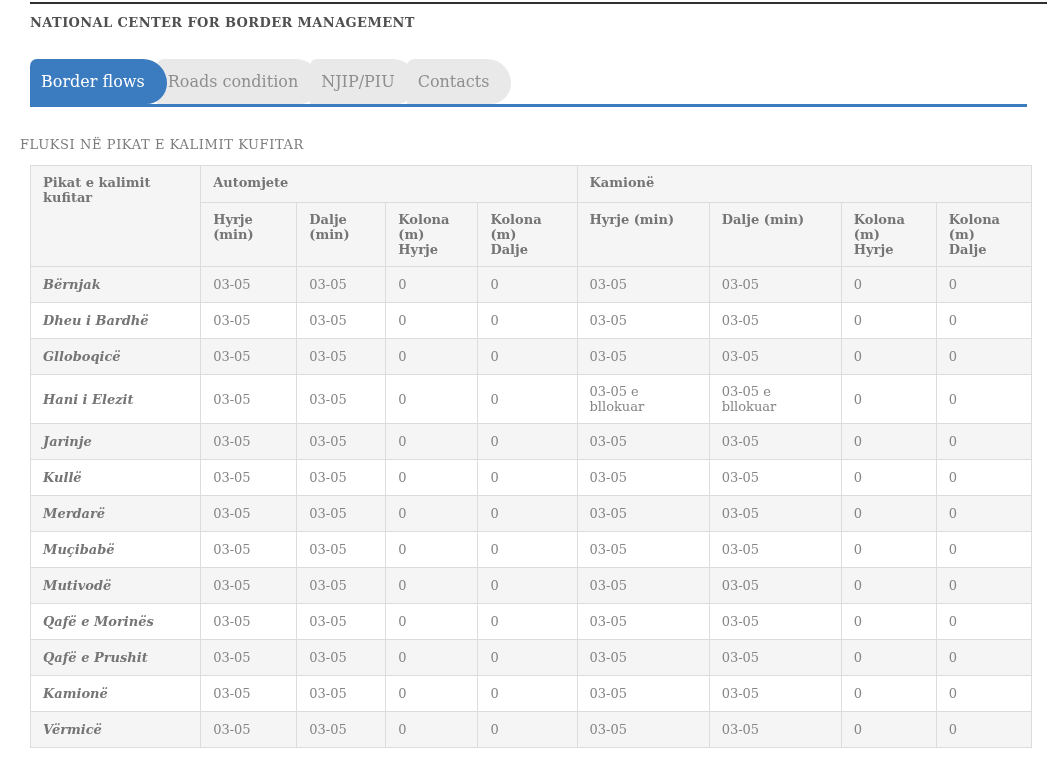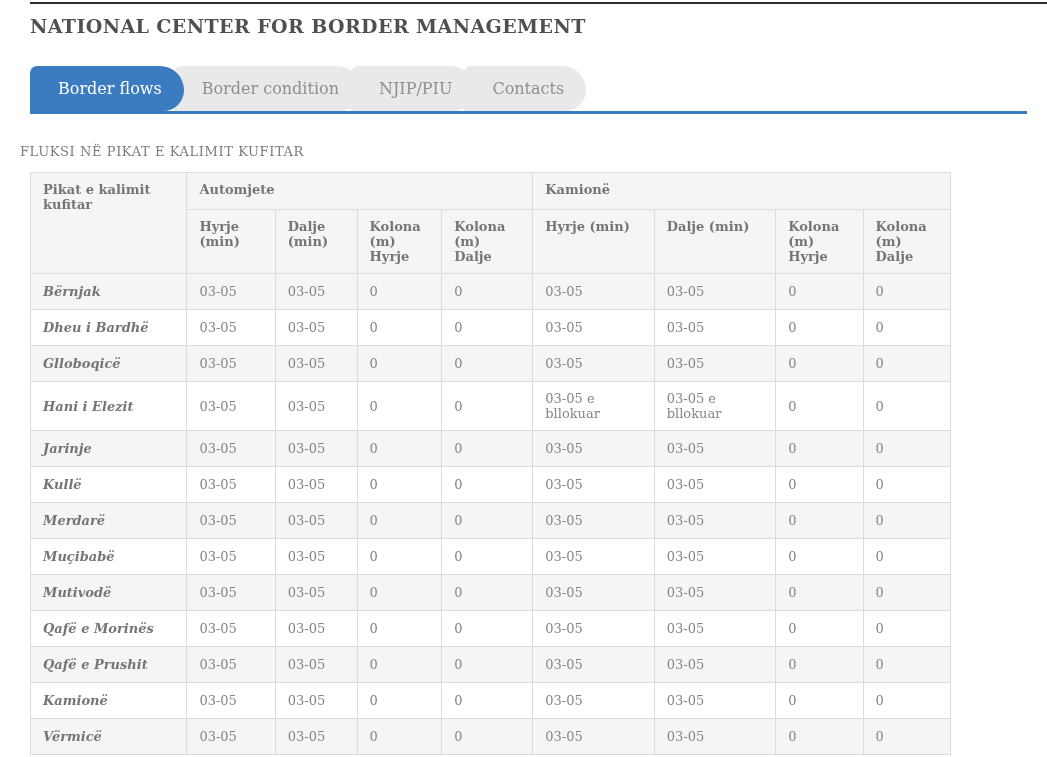--- a/index.html
+++ b/index.html
@@ -9,33 +9,33 @@
     font-family: "DejaVu Serif", "Liberation Serif", serif;
     color: #858585;
   }
   .top-divider {
     margin-left: 30px; height: 0;
     border-top: 2px solid #2f2f2f;
     margin-top: 2px;
   }
   .page-title {
     margin: 11px 0 0 30px;
-    font-size: 19px; font-weight: bold;
+    font-size: 13px; font-weight: bold;
     color: #4f4f4f; letter-spacing: 0.4px;
   }
   .tab-bar {
     margin: 29px 0 0 30px;
     width: 997px;
     border-bottom: 3px solid var(--accent, #3b7bc0);
     display: flex; align-items: flex-end;
     height: 48px;
   }
   .tab {
     height: 45px; line-height: 45px;
-    padding: 0 22px 0 28px;
+    padding: 0 22px 0 11px;
     font-size: 16px;
     background: var(--inactive-tab, #e9e9e9);
     color: #8f8f8f;
     border-radius: 8px 28px 24px 0;
     margin-right: -10px;
     position: relative;
     cursor: pointer;
     white-space: nowrap;
   }
   .tab:nth-child(1) { z-index: 4; }
@@ -45,21 +45,21 @@
   .tab.active {
     background: var(--accent, #3b7bc0);
     color: #ffffff;
   }
   .section-heading {
     margin: 30px 0 13px 20px;
     font-size: 13px; color: #7c7c7c;
     letter-spacing: 0.6px;
   }
   table.flows {
-    margin-left: 30px; width: 921px;
+    margin-left: 30px; width: 1002px;
     border-collapse: collapse;
     font-size: 13px;
     table-layout: fixed;
   }
   table.flows th, table.flows td {
     border: 1px solid #dcdcdc;
     padding: 9px 12px;
     text-align: left;
     font-weight: normal;
   }
@@ -79,21 +79,21 @@
 </style>
 </head>
 <body>
 
 <div class="top-divider"></div>
 
 <h1 class="page-title">NATIONAL CENTER FOR BORDER MANAGEMENT</h1>
 
 <div class="tab-bar">
     <div class="tab active">Border flows</div>
-    <div class="tab">Border condition</div>
+    <div class="tab">Roads condition</div>
     <div class="tab">NJIP/PIU</div>
     <div class="tab">Contacts</div>
   </div>
 
 <div class="section-heading">FLUKSI NË PIKAT E KALIMIT KUFITAR</div>
 
 <table class="flows">
   <colgroup>
     <col style="width:17%">
       <col style="width:9.6%">

